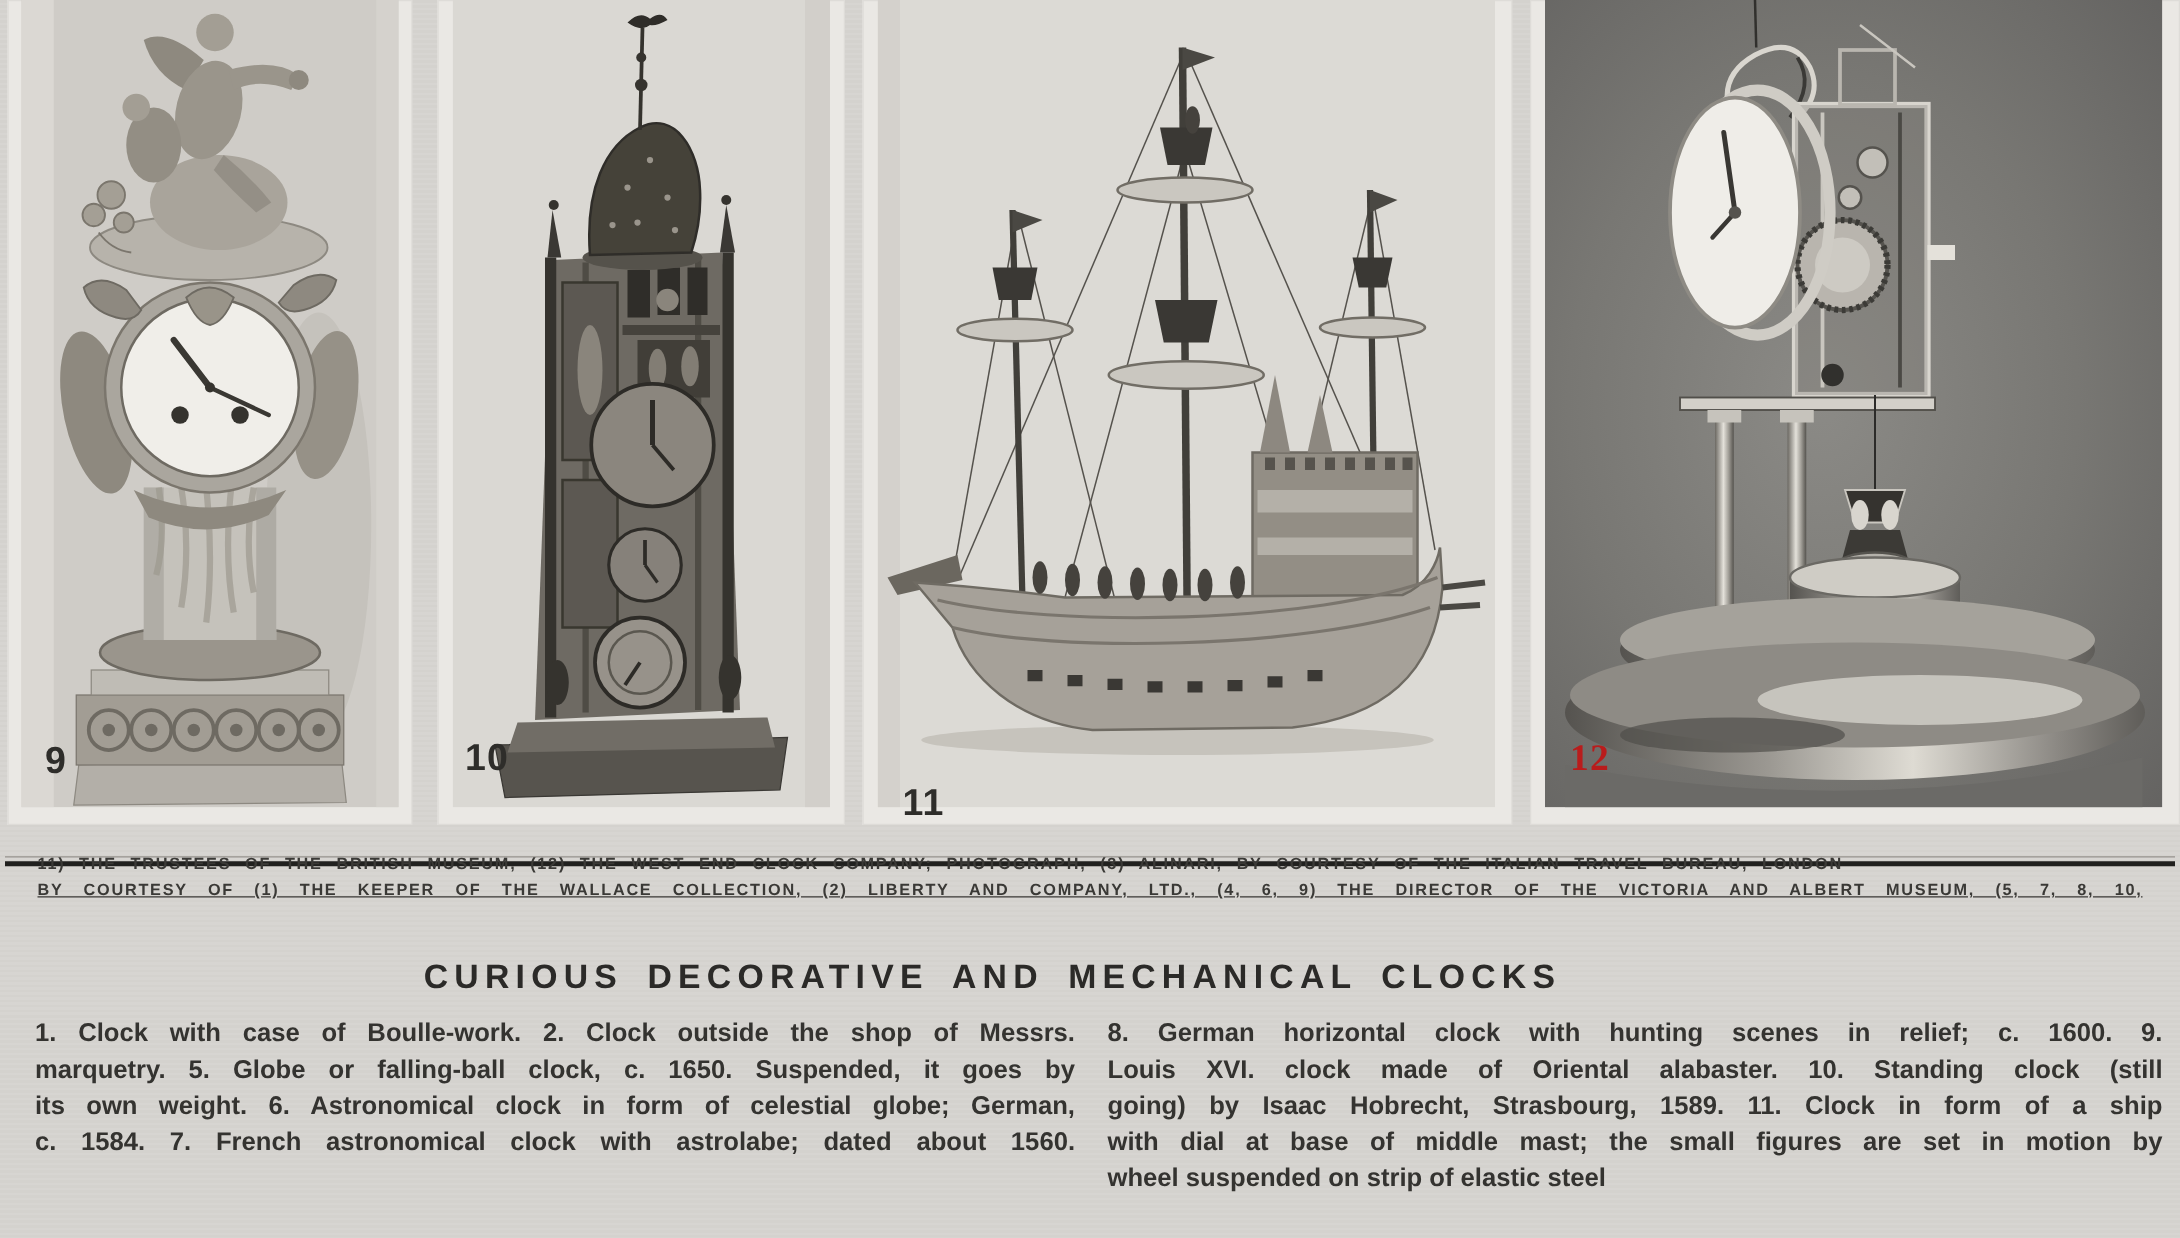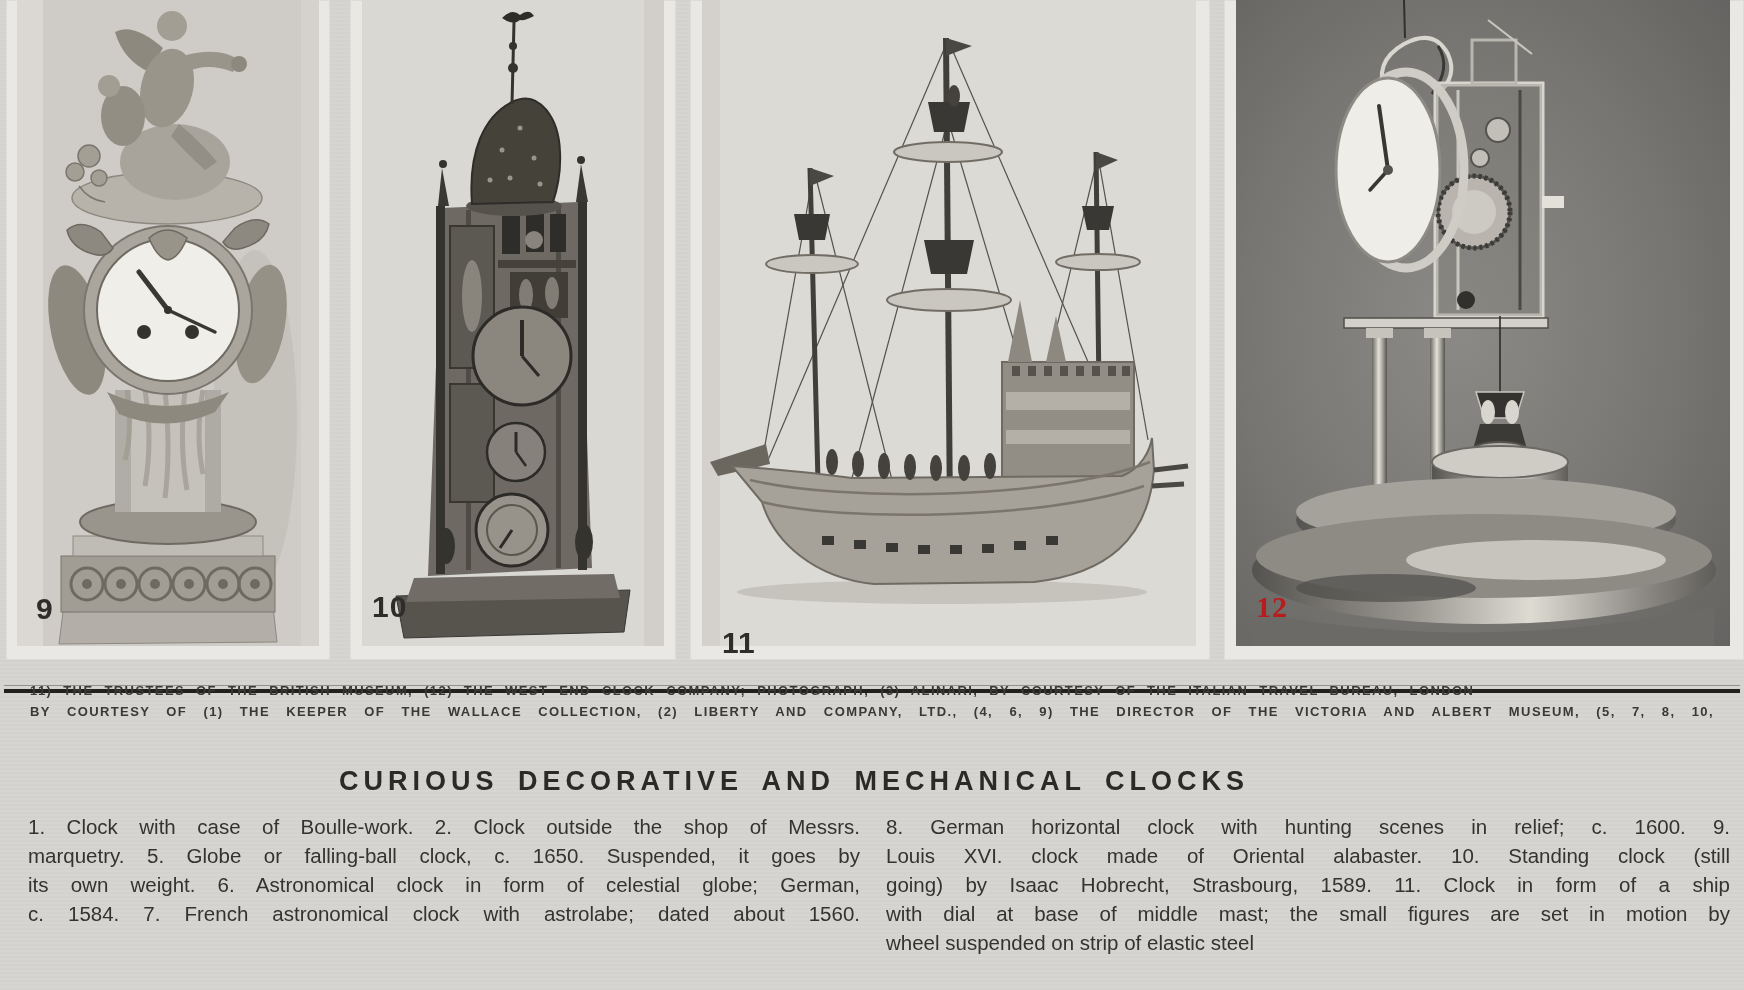--- a/index.html
+++ b/index.html
@@ -29,32 +29,32 @@
   .plate-num.light{color:#b91c1c;font-family:Liberation Serif, serif;}
   .rule-thin{position:absolute;left:4px;width:1736px;top:685px;height:1px;background:#95928d;}
   .rule-thick{position:absolute;left:4px;width:1736px;top:689px;height:4px;background:#21211f;}
   .credit-line{
     position:absolute;left:30px;width:1684px;
     font-size:13px;font-weight:bold;color:#3a3936;
     letter-spacing:1.4px;word-spacing:6px;line-height:19px;
     white-space:nowrap;
   }
   .credit-line.justified{
-    white-space:normal;text-align:justify;text-align-last:justify;
+    white-space:normal;text-align:justify;text-align-last:justify;text-decoration:underline;
   }
   #credit-1{top:702px;}
   #credit-2{top:681px;}
   .plate-title{
     position:absolute;top:766px;left:0;width:1588px;text-align:center;
     font-size:27px;font-weight:bold;color:#2b2a28;
     letter-spacing:5px;word-spacing:7px;
   }
   .cap-col{
     position:absolute;top:812px;
-    font-size:20.5px;font-weight:normal;color:#343330;
+    font-size:20.5px;font-weight:bold;color:#343330;
   }
   #cap-left{left:28px;width:832px;}
   #cap-right{left:886px;width:844px;}
   .cap-line{
     height:29px;line-height:29px;
     text-align:justify;text-align-last:justify;
     white-space:nowrap;
   }
   .cap-line.just{white-space:normal;}
   .cap-line.last{text-align-last:left;white-space:normal;}

